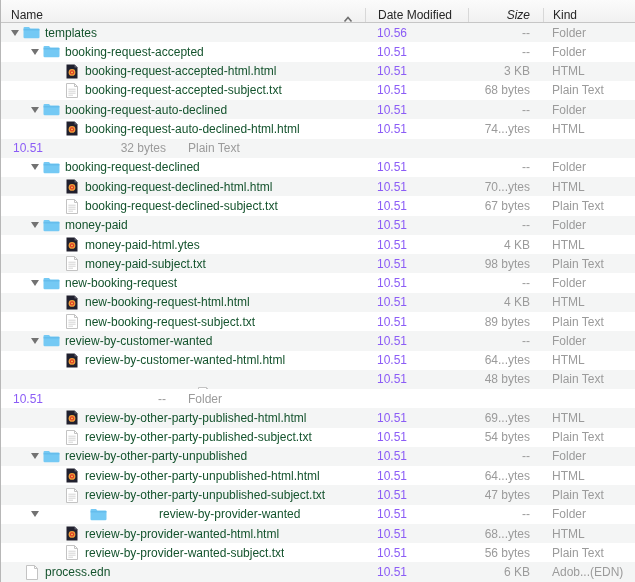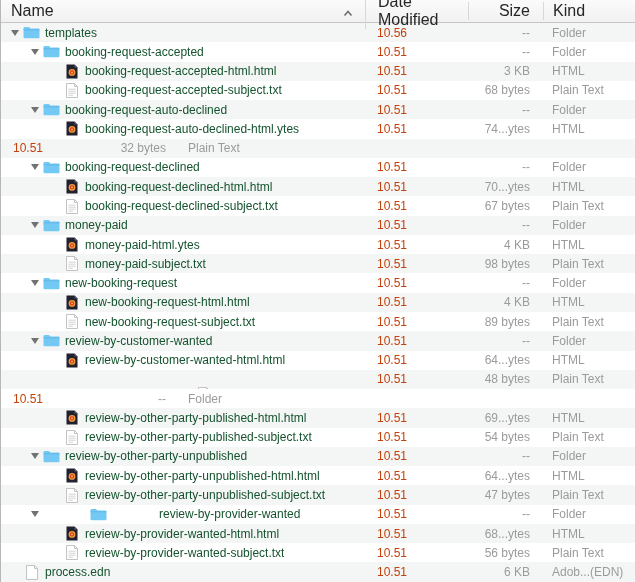--- a/index.html
+++ b/index.html
@@ -3,40 +3,40 @@
 <meta charset="utf-8">
 <style>
   * { margin:0; padding:0; box-sizing:border-box; }
   html,body { width:635px; height:582px; overflow:hidden; background:#fff; }
   body { font-family:"Liberation Sans", sans-serif; border-left:1px solid #b7b7b7; }
 
   .window { width:100%; height:100%; display:flex; flex-direction:column; }
 
   
   .header {
-    height:23px; flex:0 0 23px; display:flex; align-items:center;
+    height:23px; flex:0 0 23px; display:flex; align-items:flex-end;
     background:linear-gradient(#fbfbfb,#f1f1f1);
     border-bottom:1px solid #c6c6c6;
-    font-size:16px; color:#262626;
+    font-size:12px; color:#262626;
   }
   .hcell { display:flex; align-items:center; position:relative; }
   .hcell + .hcell { border-left:1px solid #d8d8d8; }
   .h-name { width:364px; padding-left:10px; }
   .h-date { width:103px; padding-left:12px; }
-  .h-size { width:75px;  justify-content:flex-end; padding-right:13px; }
+  .h-size { width:75px;  justify-content:flex-end; padding-right:13px;font-style:italic; }
   .h-kind { flex:1; padding-left:9px; }
   .sort-caret { position:absolute; right:12px; top:8px; }
 
   
   .rows { flex:1; display:flex; flex-direction:column; }
   .row { height:19.28px; flex:0 0 19.28px; display:flex; align-items:center; font-size:12px; }
   .row:nth-child(odd) { background:#f4f5f5; }
   .cell { display:flex; align-items:center; height:100%; }
   .c-name { width:364px; color:#14532d; overflow:hidden; white-space:nowrap; }
-  .c-date { width:103px; padding-left:12px; color:#c2410c;text-align:right; }
+  .c-date { width:103px; padding-left:12px; color:#8b5cf6;text-align:right; }
   .c-size { width:75px; justify-content:flex-end; padding-right:13px; color:#9b9b9b; }
   .c-kind { flex:1; padding-left:9px; color:#9b9b9b; overflow:hidden; white-space:nowrap; }
 
   .tri-slot { width:16px; flex:0 0 16px; display:flex; align-items:center; justify-content:center; }
   .tri {
     width:0; height:0; border-left:4.5px solid transparent;
     border-right:4.5px solid transparent; border-top:6px solid #727272;
   }
   .icon-slot { width:17px; flex:0 0 17px; display:flex; align-items:center; justify-content:center; margin-right:5px; }
   .fname { overflow:hidden; text-overflow:ellipsis; white-space:nowrap; }
@@ -163,21 +163,21 @@
         <span class="tri-slot"></span>
         <span class="icon-slot">
             <svg width="12" height="15" viewBox="0 0 12 15">
        <path d="M0.5 0.5 L8.5 0.5 L11.5 3.5 L11.5 14.5 L0.5 14.5 Z" fill="#20202e"></path>
        <path d="M8.5 0.5 L11.5 3.5 L8.5 3.5 Z" fill="#5a5a68"></path>
        <circle cx="6" cy="8.4" r="3.4" fill="#f09d3a"></circle>
        <circle cx="6" cy="8.4" r="2.1" fill="#dd3527"></circle>
        <circle cx="6" cy="8.4" r="0.9" fill="#f7d74a"></circle>
      </svg>
           </span>
-        <span class="fname">booking-request-auto-declined-html.ytes</span>
+        <span class="fname">booking-request-auto-declined-html.html</span>
       </div>
       <div class="cell c-date">10.51</div>
       <div class="cell c-size">74...ytes</div>
       <div class="cell c-kind">HTML</div>
     </div>
 
     <div class="row">
       <div class="cell c-date">10.51</div>
       <div class="cell c-size">32 bytes</div>
       <div class="cell c-kind">Plain Text</div>

